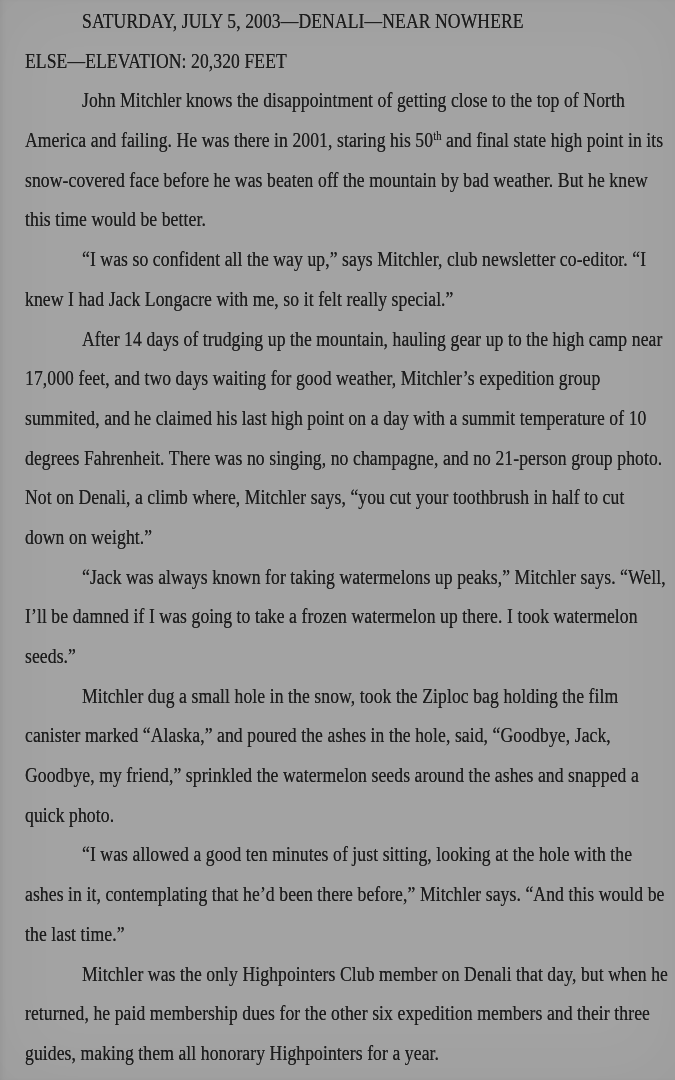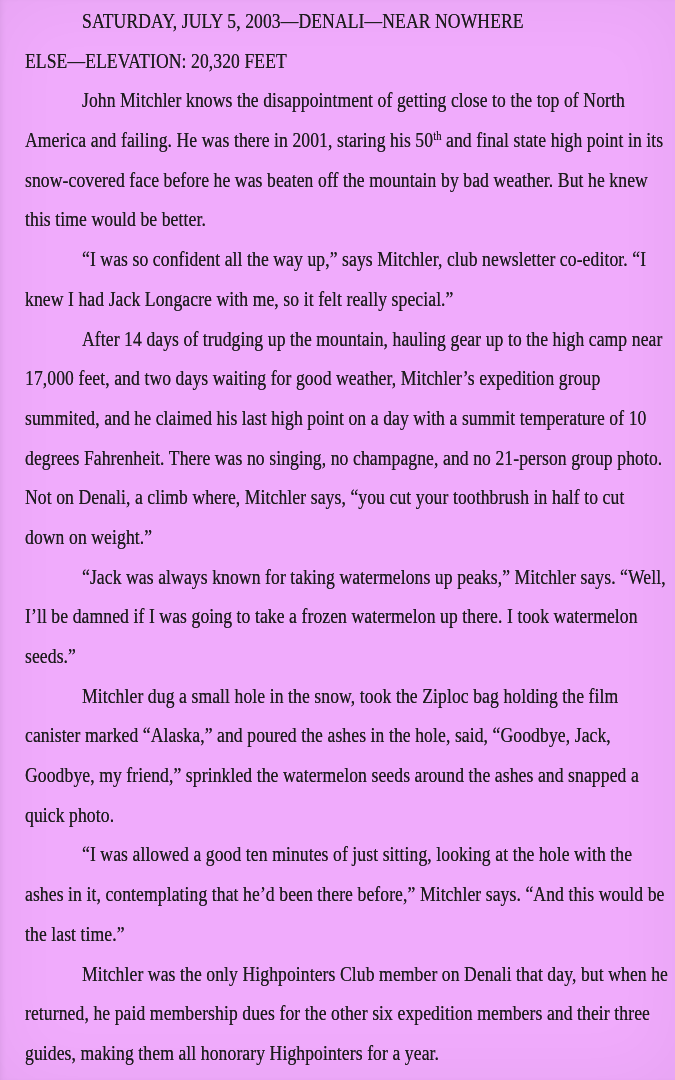--- a/index.html
+++ b/index.html
@@ -5,21 +5,21 @@
   html, body {
     margin: 0;
     padding: 0;
     background: #e8e8e6;
   }
   .page {
     position: relative;
     width: 675px;
     height: 1080px;
     margin: 0;
-    background: #f0abfc;
+    background: #a3a3a3;
     overflow: hidden;
     box-shadow: inset 0 0 70px rgba(0,0,0,0.045), inset 4px 0 10px -6px rgba(0,0,0,0.12);
     font-family: "Liberation Serif", "DejaVu Serif", serif;
   }
   .doc {
     position: absolute;
     left: 25px;
     top: 2px;
     transform-origin: top left;
     color: #1c1c1c;

